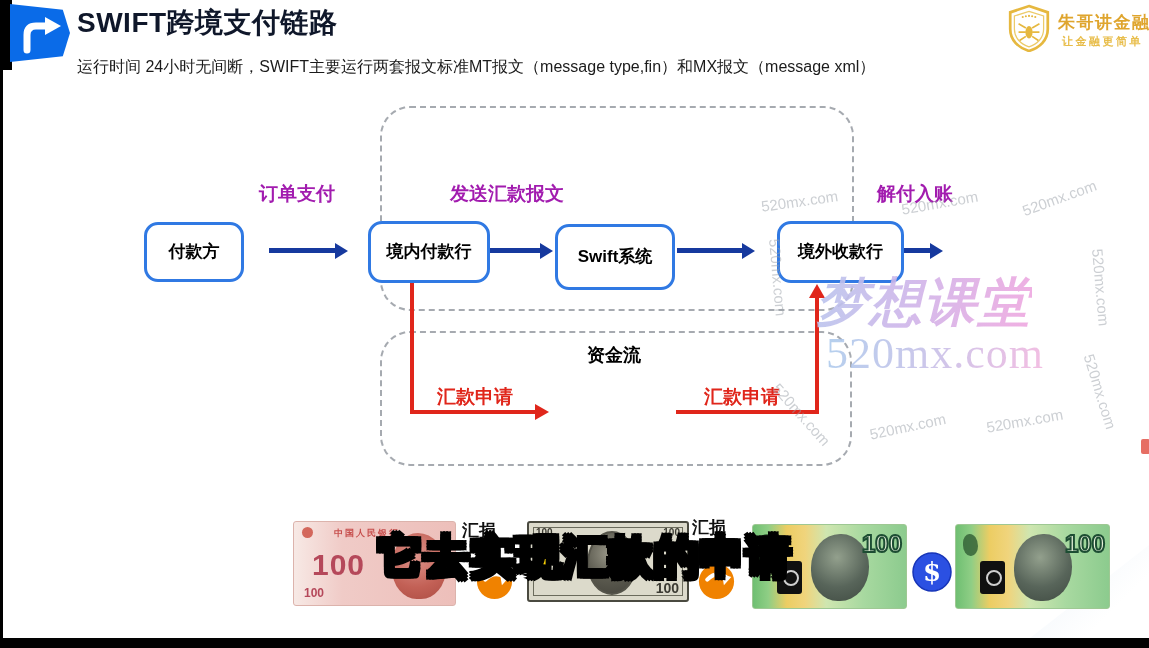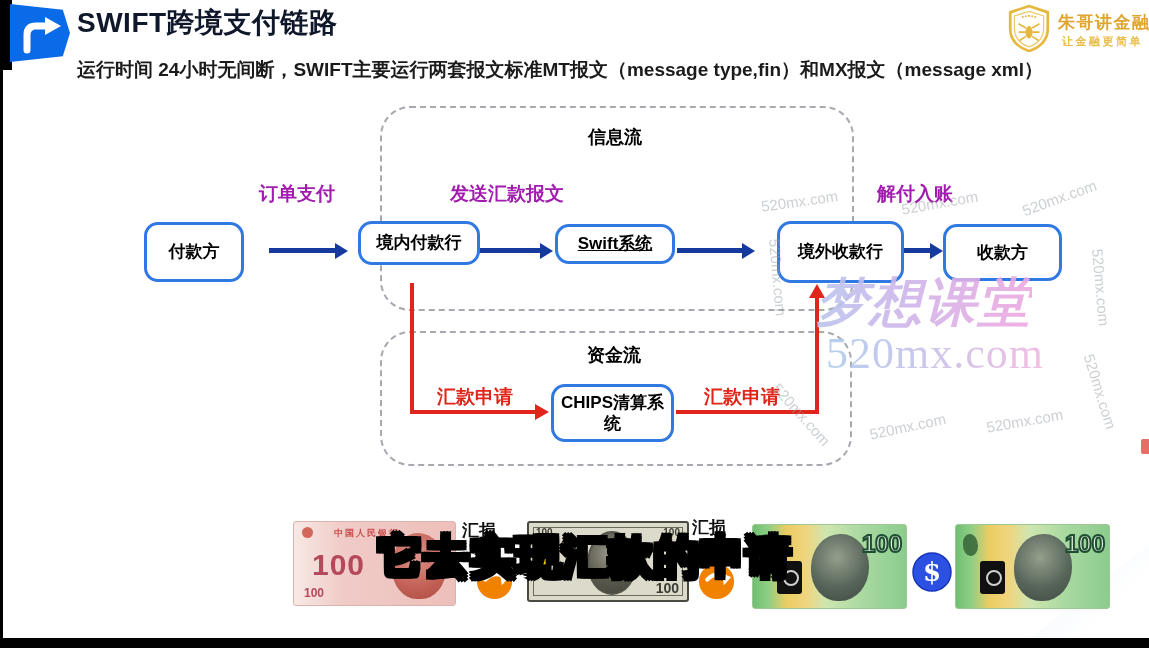--- a/index.html
+++ b/index.html
@@ -9,40 +9,40 @@
   
   .bar-left{position:absolute;left:0;top:0;width:3px;height:648px;background:#000;}
   .block-topleft{position:absolute;left:0;top:0;width:12px;height:70px;background:#000;}
   .bar-bottom{position:absolute;left:0;top:638px;width:1149px;height:10px;background:#020202;}
 
   
   .logo-flag{position:absolute;left:10px;top:4px;width:60px;height:58px;background:#0a6be8;
              clip-path:polygon(0 0,88% 10%,100% 50%,88% 90%,0 100%);}
   .logo-flag svg{position:absolute;left:0;top:0;}
   .page-title{position:absolute;left:77px;top:4px;font-size:28px;font-weight:900;color:#0f172a;white-space:nowrap;letter-spacing:.5px;}
-  .page-subtitle{position:absolute;left:77px;top:57px;font-size:19px;color:#1b1b1b;white-space:nowrap;font-weight:bold;}
+  .page-subtitle{position:absolute;left:77px;top:57px;font-size:16px;color:#1b1b1b;white-space:nowrap;}
   .brand{position:absolute;left:1006px;top:4px;width:143px;height:48px;}
   .brand-name{position:absolute;left:52px;top:7px;font-size:17px;font-weight:900;color:#dfa52e;letter-spacing:1.5px;white-space:nowrap;}
   .brand-slogan{position:absolute;left:56px;top:30px;font-size:11px;font-weight:700;color:#e8bd4a;letter-spacing:2.5px;white-space:nowrap;}
 
   
   .dashbox{position:absolute;border:2px dashed #a6aab0;border-radius:30px;z-index:1;}
   .dash-info{left:380px;top:106px;width:470px;height:201px;}
   .dash-fund{left:380px;top:331px;width:468px;height:131px;}
   .clabel{position:absolute;z-index:5;font-weight:800;font-size:18px;color:#000;text-align:center;}
   .clabel-info{left:380px;top:125px;width:470px;}
   .clabel-fund{left:380px;top:343px;width:468px;}
 
   
   .node{position:absolute;background:#fff;border:3px solid #3079e3;border-radius:14px;z-index:3;
         display:flex;align-items:center;justify-content:center;text-align:center;
         font-weight:700;font-size:17px;color:#000;line-height:1.25;padding:0 4px;box-sizing:border-box;}
   .n-payer{left:144px;top:222px;width:100px;height:60px;}
-  .n-dombank{left:358px;top:221px;width:122px;height:44px;}
-  .n-swift{left:555px;top:224px;width:120px;height:40px;text-decoration:underline;}
+  .n-dombank{left:368px;top:221px;width:122px;height:62px;}
+  .n-swift{left:555px;top:224px;width:120px;height:66px;}
   .n-forbank{left:777px;top:221px;width:127px;height:62px;}
   .n-payee{left:943px;top:224px;width:119px;height:57px;}
   .n-chips{left:551px;top:384px;width:123px;height:58px;}
 
   
   .harrow{position:absolute;height:5px;background:#16399e;z-index:2;top:248px;}
   .harrow::after{content:"";position:absolute;right:-11px;top:50%;transform:translateY(-50%);
                  border-left:13px solid #16399e;border-top:8px solid transparent;border-bottom:8px solid transparent;}
   .a1{left:269px;width:68px;} .a2{left:474px;width:68px;} .a3{left:677px;width:67px;} .a4{left:886px;width:46px;}
 
@@ -160,36 +160,33 @@
         <circle cx="19" cy="11.7" r="1" fill="#e6b83f"></circle>
       <circle cx="22" cy="11.4" r="1" fill="#e6b83f"></circle>
         <circle cx="25" cy="11.7" r="1" fill="#e6b83f"></circle>
       <circle cx="28" cy="12.5" r="1" fill="#e6b83f"></circle>
     </svg>
     <div class="brand-name">朱哥讲金融</div>
     <div class="brand-slogan">让金融更简单</div>
   </div>
 
   <div class="dashbox dash-info"></div>
-  <div class="clabel clabel-info">信息流</div>
   <div class="dashbox dash-fund"></div>
   <div class="clabel clabel-fund">资金流</div>
 
   <div class="flabel f1">订单支付</div>
   <div class="flabel f2">发送汇款报文</div>
   <div class="flabel f4">解付入账</div>
   <div class="rlabel rl1">汇款申请</div>
   <div class="rlabel rl2">汇款申请</div>
 
   <div class="node n-payer">付款方</div>
   <div class="node n-dombank">境内付款行</div>
   <div class="node n-swift">Swift系统</div>
   <div class="node n-forbank">境外收款行</div>
-  <div class="node n-payee">收款方</div>
-  <div class="node n-chips">CHIPS清算系统</div>
 
   <div class="harrow a1"></div>
   <div class="harrow a2"></div>
   <div class="harrow a3"></div>
   <div class="harrow a4"></div>
 
   <div class="rline rs1"></div>
   <div class="rline rs2"></div>
   <div class="rhead-right"></div>
   <div class="rline rs3"></div>

